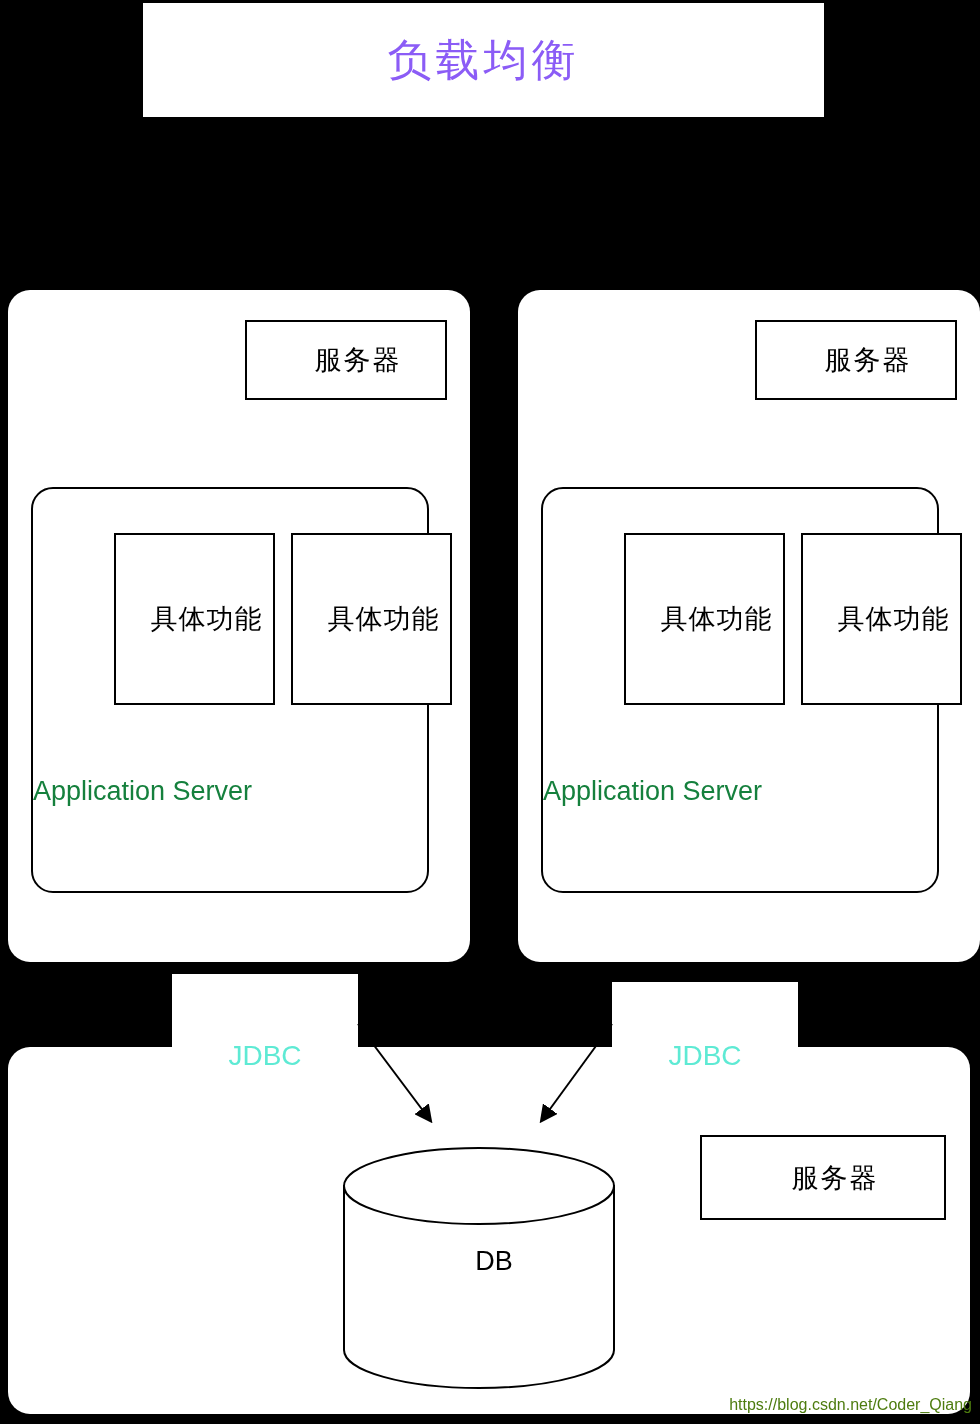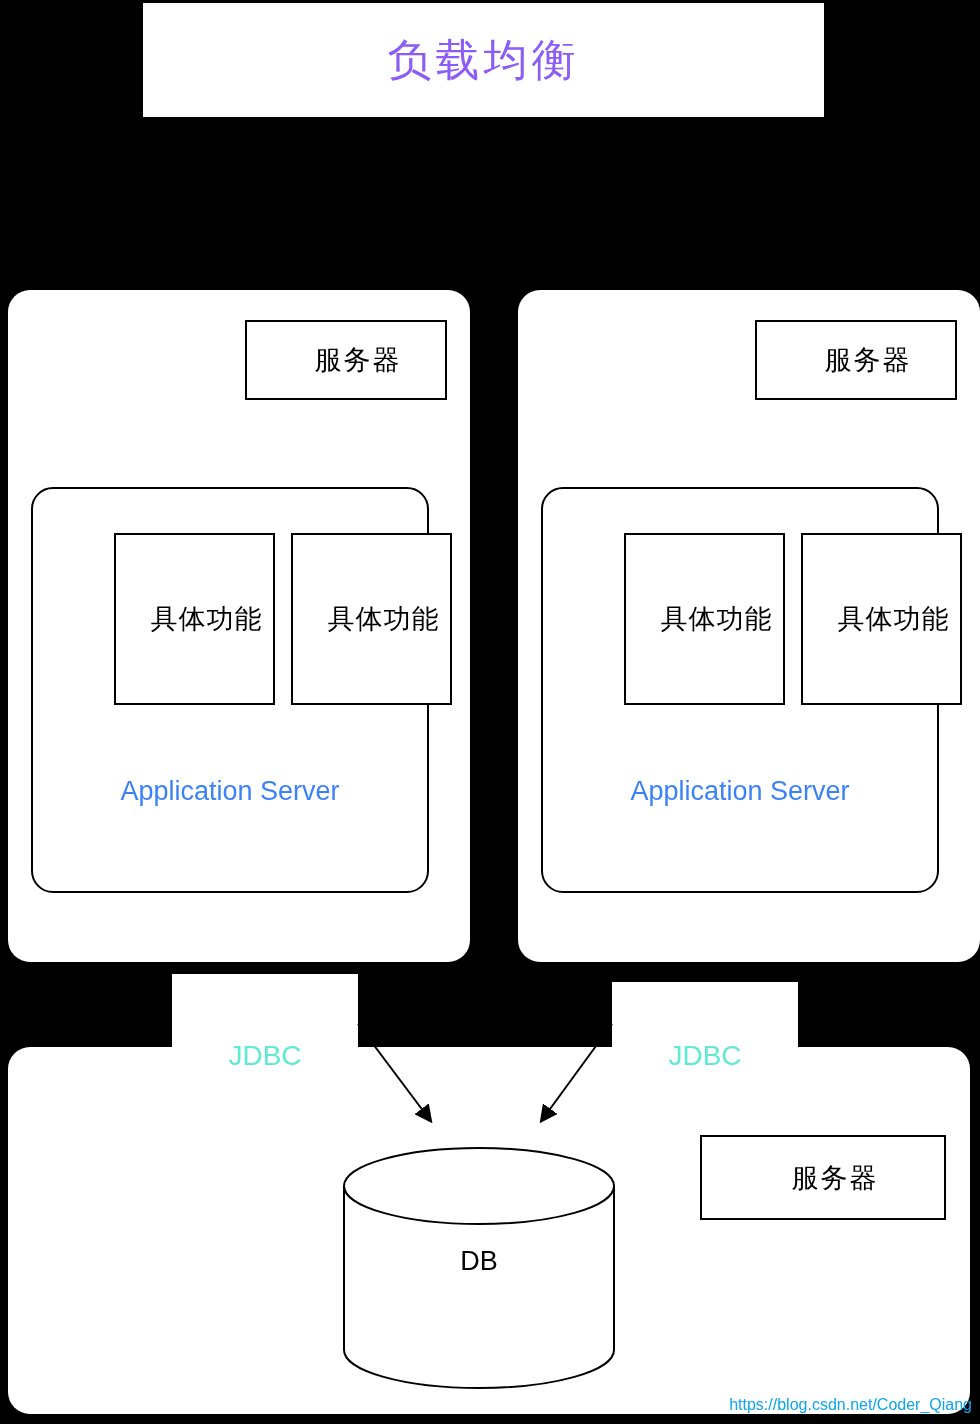--- a/index.html
+++ b/index.html
@@ -85,23 +85,23 @@
   }
   .app-server {
     width: 398px;
     height: 406px;
   }
   .app-server-label {
     position: absolute;
     left: 0;
     bottom: 84px;
     width: 100%;
-    text-align: center;
-    font-size: 27px;
-    color: #3b82f6;
+    text-align: left;
+    font-size: 27px;
+    color: #15803d;
     margin-top: 25px;
   }
   .func-box {
     width: 161px;
     height: 172px;
     font-size: 27px;
     color: #000000;
     letter-spacing: 1px;
     margin-left: 46px;
   }
@@ -134,21 +134,21 @@
 
   #db-cylinder {
     position: absolute;
     left: 343px;
     top: 1146px;
     width: 272px;
     height: 244px;
   }
   #db-label {
     position: absolute;
-    left: 343px;
+    left: 358px;
     top: 1246px;
     width: 272px;
     text-align: center;
     font-size: 27px;
     color: #000000;
   }
 
   #db-server-tag {
     left: 700px;
     top: 1135px;
@@ -167,21 +167,21 @@
     height: 1424px;
     pointer-events: none;
   }
 
   
   #watermark {
     position: absolute;
     right: 8px;
     bottom: 10px;
     font-size: 16px;
-    color: #0ea5e9;
+    color: #4d7c0f;
     white-space: nowrap;
   }
 </style>
 </head>
 <body>
 
 <div id="canvas">
 
   <div class="panel" id="title-box">
     <div id="title-text">负载均衡</div>

